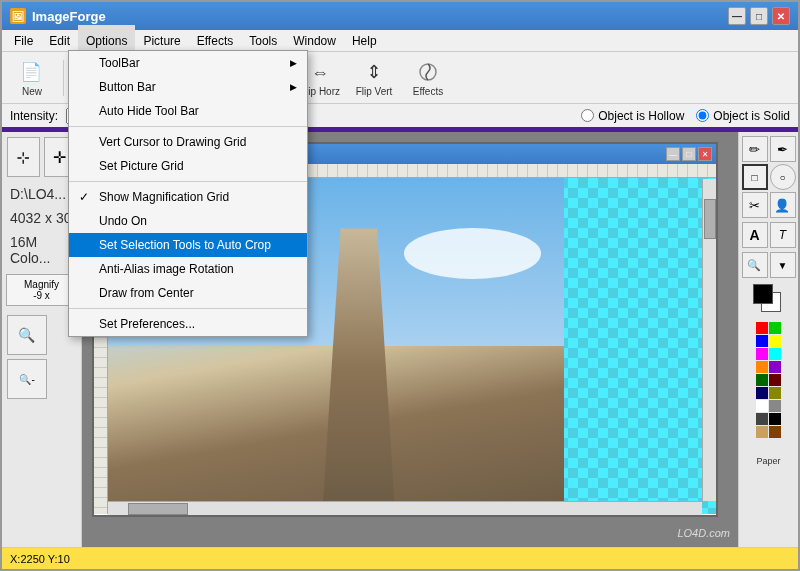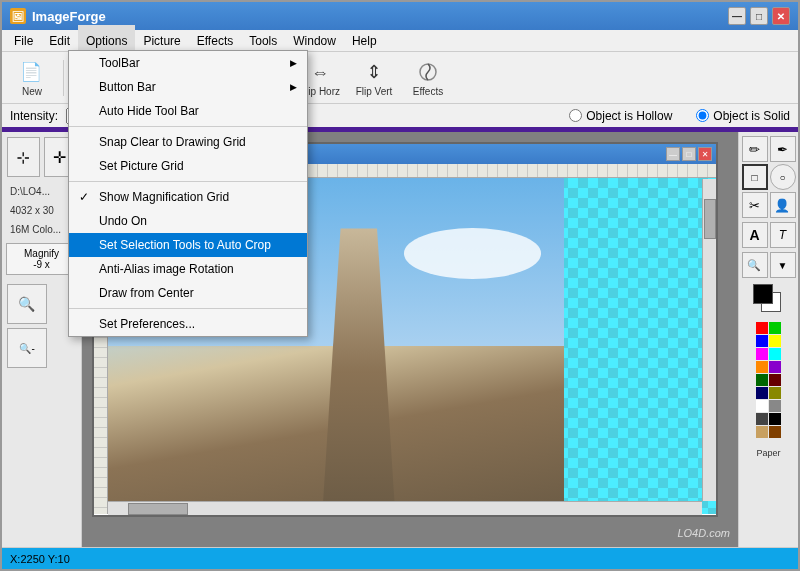--- a/index.html
+++ b/index.html
@@ -143,21 +143,21 @@
       border-bottom: 5px solid #4c1d95;
       display: flex;
       align-items: center;
       padding: 0 8px;
       gap: 8px;
       font-size: 12px;
     }
     .radio-group {
       display: flex;
       align-items: center;
-      gap: 24px;
+      gap: 12px;
     }
     .radio-label {
       display: flex;
       align-items: center;
       gap: 4px;
     }
     .radio-label input { margin: 0; }
 
     
     .main-area {
@@ -182,21 +182,21 @@
       background: #f0f0f0;
       display: flex;
       align-items: center;
       justify-content: center;
       cursor: pointer;
       margin: 1px;
       font-size: 16px;
     }
     .sidebar-info {
       padding: 4px;
-      font-size: 10px;
+      font-size: 14px;
       color: #333;
     }
     .magnify-box {
       border: 1px solid #aaa;
       padding: 4px;
       margin: 4px 0;
       background: #f5f5f5;
       text-align: center;
       font-size: 10px;
     }
@@ -313,21 +313,21 @@
     .sky {
       position: absolute;
       top: 0; left: 0; right: 0;
       height: 50%;
       background: linear-gradient(to bottom, #6ab3e8, #a8d0f0);
     }
 
     
     .status-bar {
       height: 22px;
-      background: #0ea5e9;
+      background: #fde047;
       border-top: 1px solid #ccc;
       display: flex;
       align-items: center;
       padding: 0 8px;
       font-size: 11px;
     }
 
     
     .right-panel {
       width: 60px;
@@ -644,37 +644,37 @@
           <div style="width:12px;height:12px;background:#000066;"></div>
           <div style="width:12px;height:12px;background:#888800;"></div>
           <div style="width:12px;height:12px;background:#ffffff;"></div>
           <div style="width:12px;height:12px;background:#888888;"></div>
           <div style="width:12px;height:12px;background:#444444;"></div>
           <div style="width:12px;height:12px;background:#000000;"></div>
           <div style="width:12px;height:12px;background:#c8a060;"></div>
           <div style="width:12px;height:12px;background:#804000;"></div>
         </div>
       </div>
-      <div class="paper-label" style="margin-top:8px;">Paper</div>
+      <div class="paper-label" style="margin-top:16px;">Paper</div>
     </div>
 
   </div>
 
   <div class="status-bar">
     <span>X:2250 Y:10</span>
   </div>
 
 </div>
 
 <div class="dropdown-menu">
   <div class="dropdown-item has-sub">ToolBar</div>
   <div class="dropdown-item has-sub">Button Bar</div>
   <div class="dropdown-item">Auto Hide Tool Bar</div>
   <div class="dropdown-sep"></div>
-  <div class="dropdown-item">Snap Clear to Drawing Grid</div>
+  <div class="dropdown-item">Vert Cursor to Drawing Grid</div>
   <div class="dropdown-item">Set Picture Grid</div>
   <div class="dropdown-sep"></div>
   <div class="dropdown-item checked">Show Magnification Grid</div>
   <div class="dropdown-item">Undo On</div>
   <div class="dropdown-item highlighted">Set Selection Tools to Auto Crop</div>
   <div class="dropdown-item">Anti-Alias image Rotation</div>
   <div class="dropdown-item">Draw from Center</div>
   <div class="dropdown-sep"></div>
   <div class="dropdown-item">Set Preferences...</div>
 </div>

